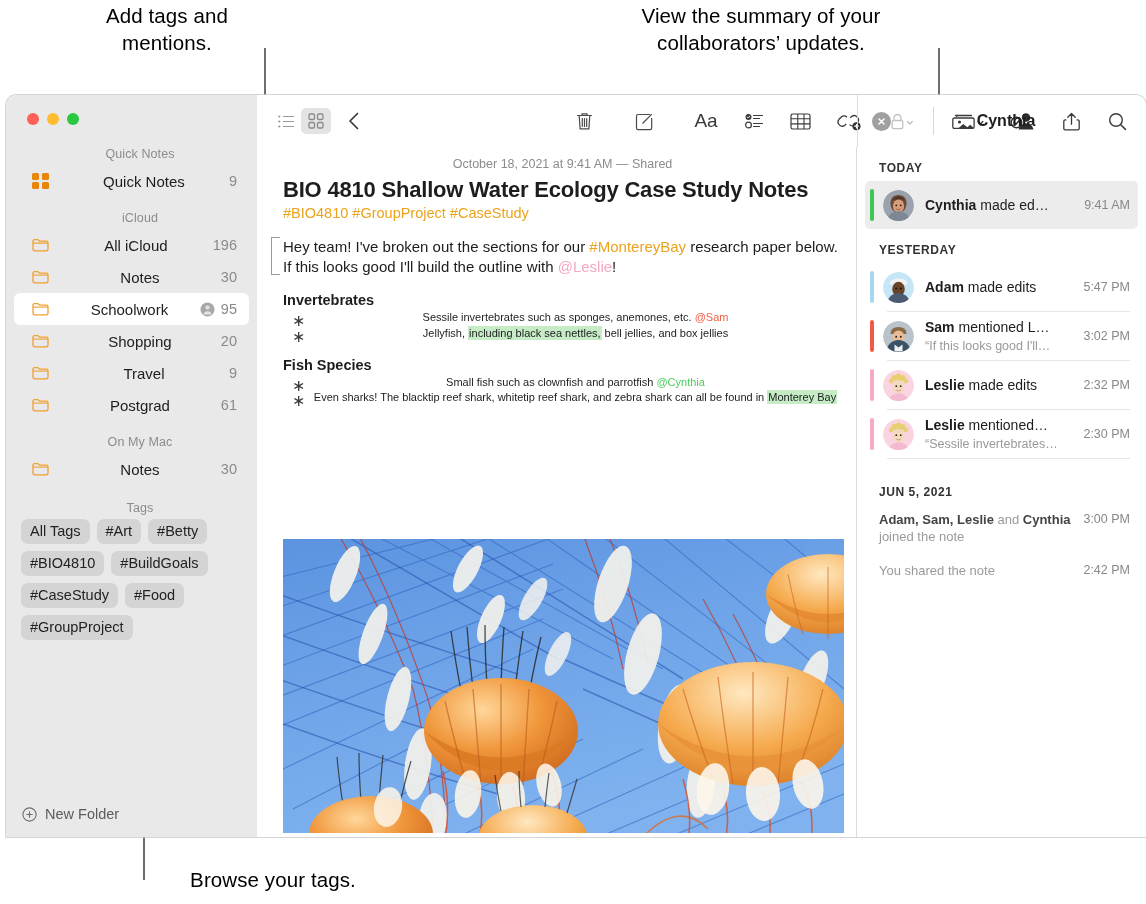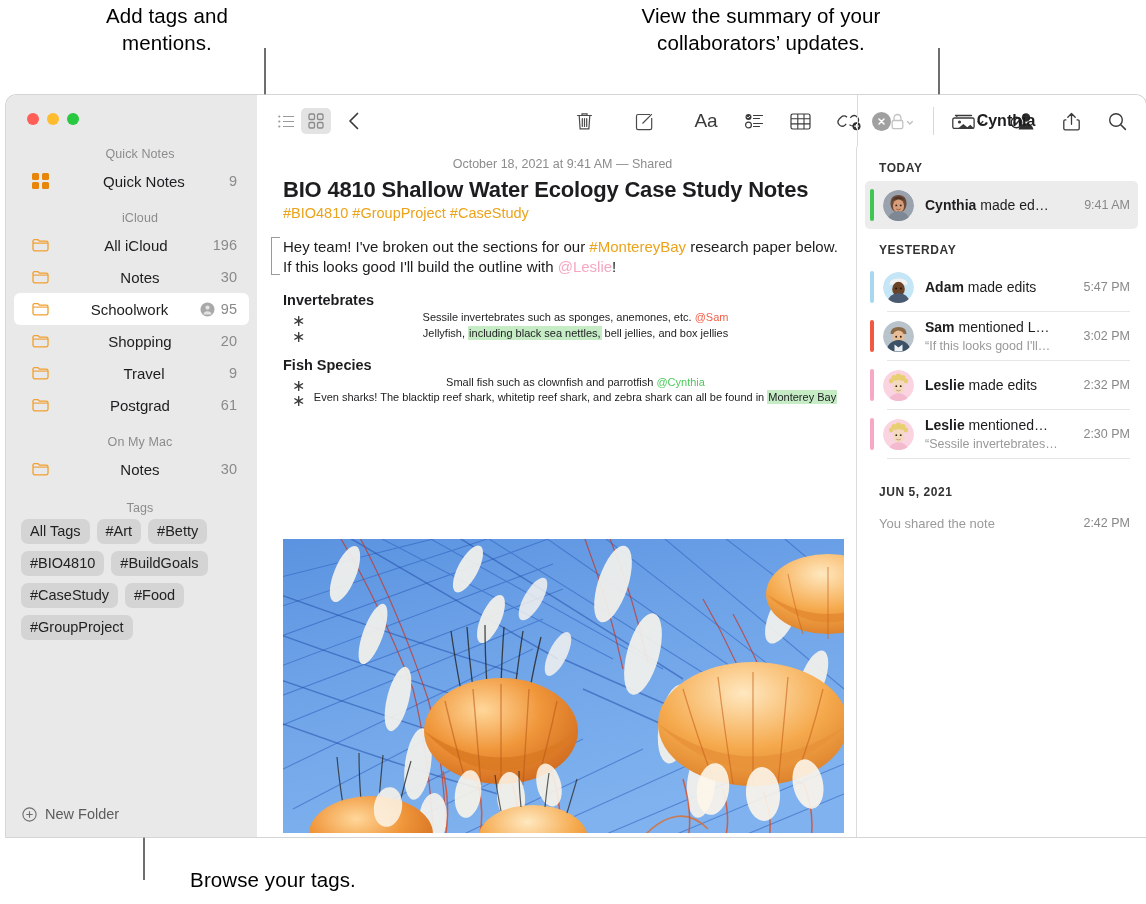--- a/index.html
+++ b/index.html
@@ -651,20 +651,24 @@
         <span class="act-txt">
           <span class="act-main"><b>Leslie</b><span> mentioned…</span></span>
           <span class="act-sub">“Sessile invertebrates…</span>
         </span>
         <span class="act-time">2:30 PM</span>
       </div>
       <div class="hr"></div>
 
       <div class="day" style="padding-top:26px;">JUN 5, 2021</div>
 
+      <div class="simple-row">
+        <span class="simple-txt"><b>Adam, Sam, Leslie</b><span> and </span><b>Cynthia</b><span> joined the note</span></span>
+        <span class="simple-time">3:00 PM</span>
+      </div>
 
       <div class="simple-row" style="padding-top:10px;">
         <span class="simple-txt">You shared the note</span>
         <span class="simple-time">2:42 PM</span>
       </div>
     </div>
   </div>
 </div>
 
 </body></html>

